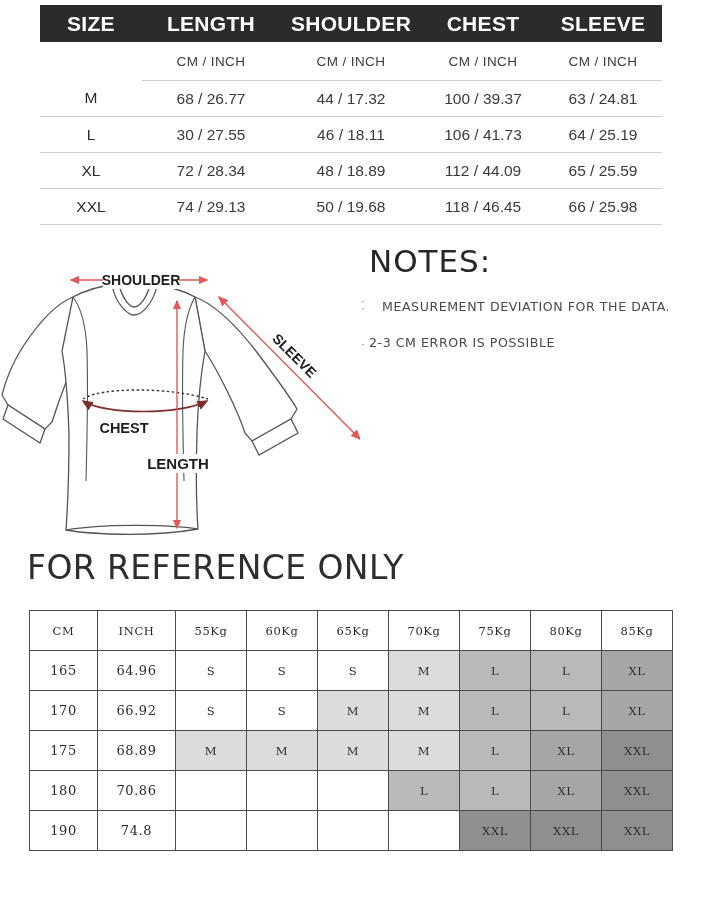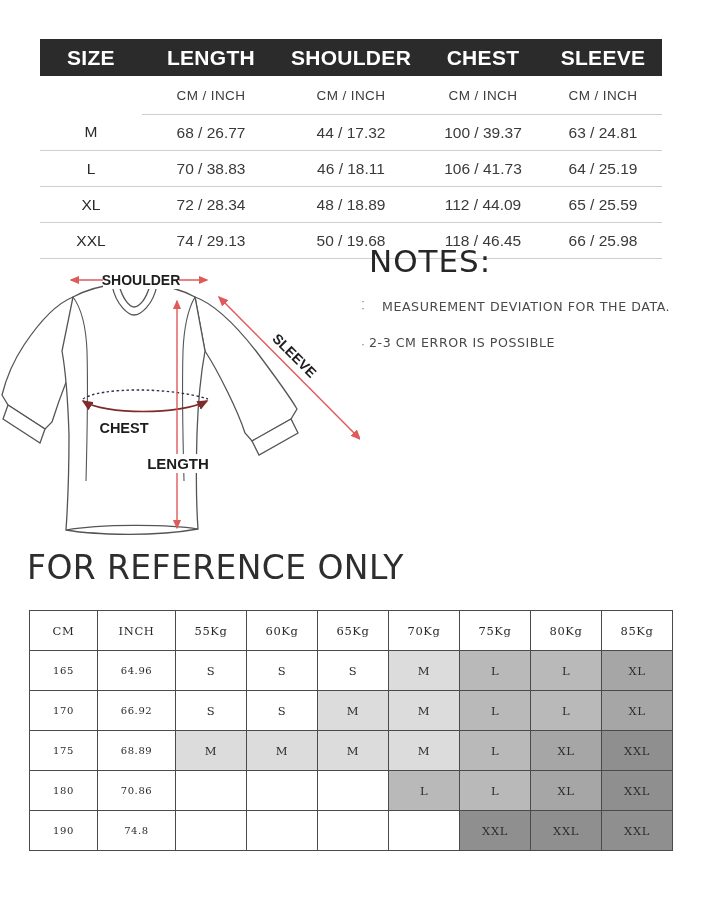--- a/index.html
+++ b/index.html
@@ -21,21 +21,20 @@
   #size-table {
     position: absolute;
     left: 40px;
     top: 5px;
     width: 622px;
   }
   #size-table table {
     border-collapse: collapse;
     width: 622px;
     table-layout: fixed;
-    margin-top: 34px;
   }
   #size-table thead th {
     background: #2b2b2b;
     color: #ffffff;
     font-size: 21px;
     font-weight: bold;
     letter-spacing: .3px;
     height: 37px;
     padding: 0;
     text-align: center;
@@ -154,21 +153,21 @@
     text-align: center;
     vertical-align: middle;
     font-size: 11.5px;
     color: #2a2a2a;
     font-weight: 400;
     padding: 0;
     letter-spacing: .6px;
     background: #ffffff;
   }
   #ref-table th { font-size: 11.5px; }
-  #ref-table td.v-cm, #ref-table td.v-inch { font-size: 10px; }
+  #ref-table td.v-cm, #ref-table td.v-inch { font-size: 13px; }
   
   #ref-table td.sh-0 { background: #ffffff; }
   #ref-table td.sh-1 { background: #dcdcdc; }
   #ref-table td.sh-2 { background: #b9b9b9; }
   #ref-table td.sh-3 { background: #a6a6a6; }
   #ref-table td.sh-4 { background: #8f8f8f; }
   .rt-c0 { width: 68px; }
   .rt-c1 { width: 78px; }
   .rt-cx { width: 71px; }
 </style>
@@ -203,21 +202,21 @@
       </tr>
       <tr class="data-row">
         <td class="size-cell">M</td>
         <td>68 / 26.77</td>
         <td>44 / 17.32</td>
         <td>100 / 39.37</td>
         <td>63 / 24.81</td>
       </tr>
       <tr class="data-row">
         <td class="size-cell">L</td>
-        <td>70 / 38.83</td>
+        <td>30 / 27.55</td>
         <td>46 / 18.11</td>
         <td>106 / 41.73</td>
         <td>64 / 25.19</td>
       </tr>
       <tr class="data-row">
         <td class="size-cell">XL</td>
         <td>72 / 28.34</td>
         <td>48 / 18.89</td>
         <td>112 / 44.09</td>
         <td>65 / 25.59</td>

